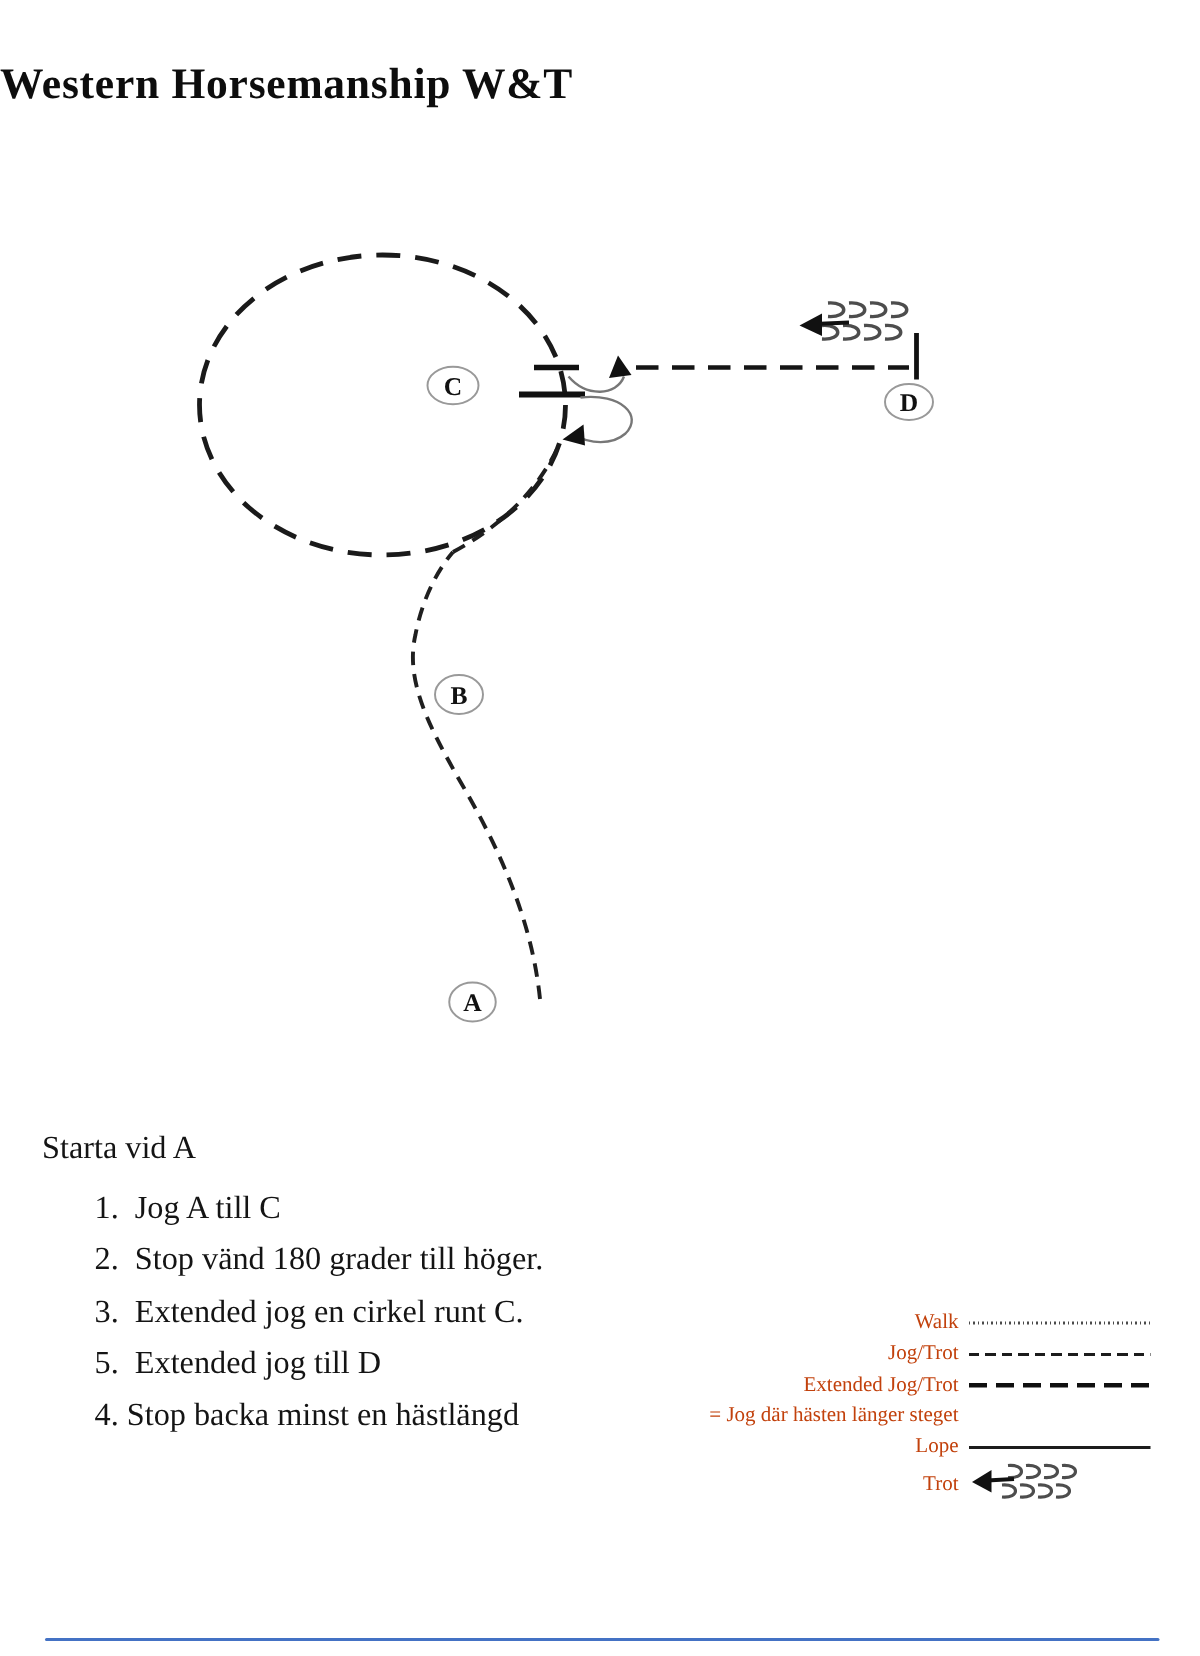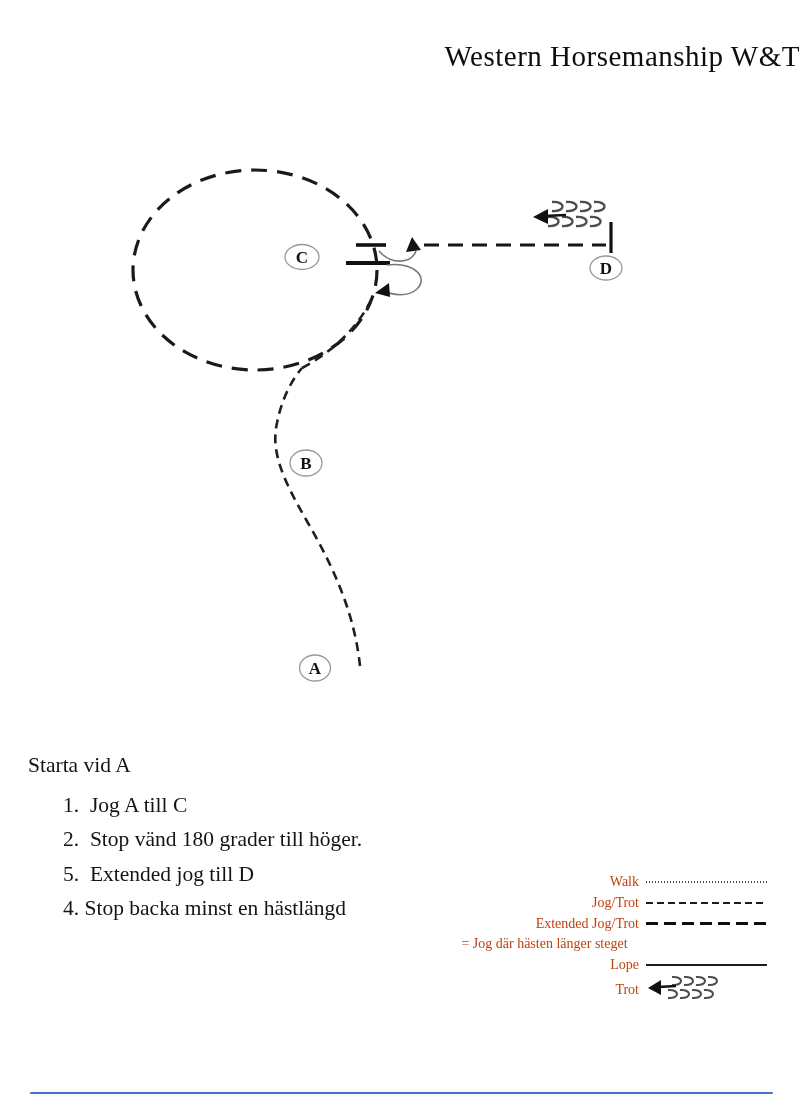--- a/index.html
+++ b/index.html
@@ -6,22 +6,22 @@
   .page{
     position:relative;
     width:800px;height:1104px;
     background:#ffffff;
     font-family:"Liberation Serif", serif;
     color:#111;
     overflow:hidden;
   }
   .title{
     position:absolute;top:40px;left:0;width:800px;
-    text-align:right;
-    font-size:29px;font-weight:normal;color:#0d0d0d;
+    text-align:left;
+    font-size:29px;font-weight:bold;color:#0d0d0d;
     letter-spacing:.5px;
   }
   .pattern-svg{position:absolute;top:0;left:0;}
   .instructions{
     position:absolute;left:24px;top:744px;
     font-size:21.5px;line-height:34.5px;color:#141414;
   }
   .instructions .intro{margin:4px;}
   .instructions .steps{margin:5px 0 0 22px;}
   .step-line{white-space:pre;margin-left:17px;}
@@ -33,21 +33,21 @@
   .legend-row .lg-label{
     width:196px;text-align:right;padding-right:7px;
     box-sizing:border-box;white-space:nowrap;
   }
   .legend-row .lg-line{width:121px;}
   .lg-walk{height:2px;background:repeating-linear-gradient(90deg,#4a4a4a 0 1px,transparent 1px 3px);}
   .lg-jog{height:2px;background:repeating-linear-gradient(90deg,#1c1c1c 0 7px,transparent 7px 11px);}
   .lg-ext{height:3.5px;background:repeating-linear-gradient(90deg,#0f0f0f 0 12px,transparent 12px 18px);}
   .lg-lope{height:2px;background:#1c1c1c;}
   .legend-row.note-row{height:20px;}
-  .legend-row.note-row .lg-label{width:196px;text-align:center;}
+  .legend-row.note-row .lg-label{width:196px;}
   .legend-row.back-row{height:30px;}
   .footer-rule{
     position:absolute;left:30px;top:1092px;width:743px;height:2px;
     border-radius:1px;
   }
 </style>
 </head>
 <body>
 
 <div class="page">
@@ -111,20 +111,21 @@
         <text x="606" y="274">D</text>
       </g>
     </g>
   </svg>
 
   <div class="instructions">
     <div class="intro">Starta vid A</div>
     <div class="steps">
       <div class="step-line">1.  Jog A till C</div>
       <div class="step-line">2.  Stop vänd 180 grader till höger.</div>
+      <div class="step-line">3.  Extended jog en cirkel runt C.</div>
       <div class="step-line">5.  Extended jog till D</div>
       <div class="step-line">4. Stop backa minst en hästlängd</div>
     </div>
   </div>
 
   <div class="legend">
     <div class="legend-row">
       <span class="lg-label">Walk</span>
       <span class="lg-line lg-walk"></span>
     </div>

